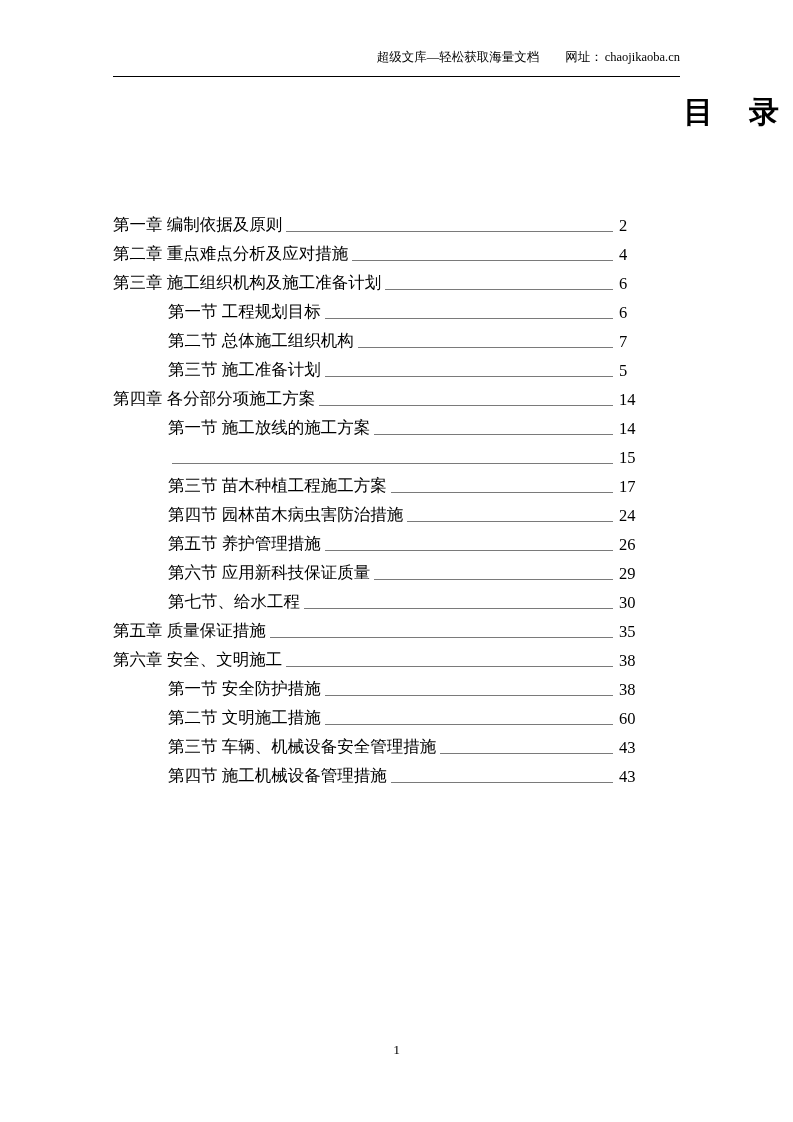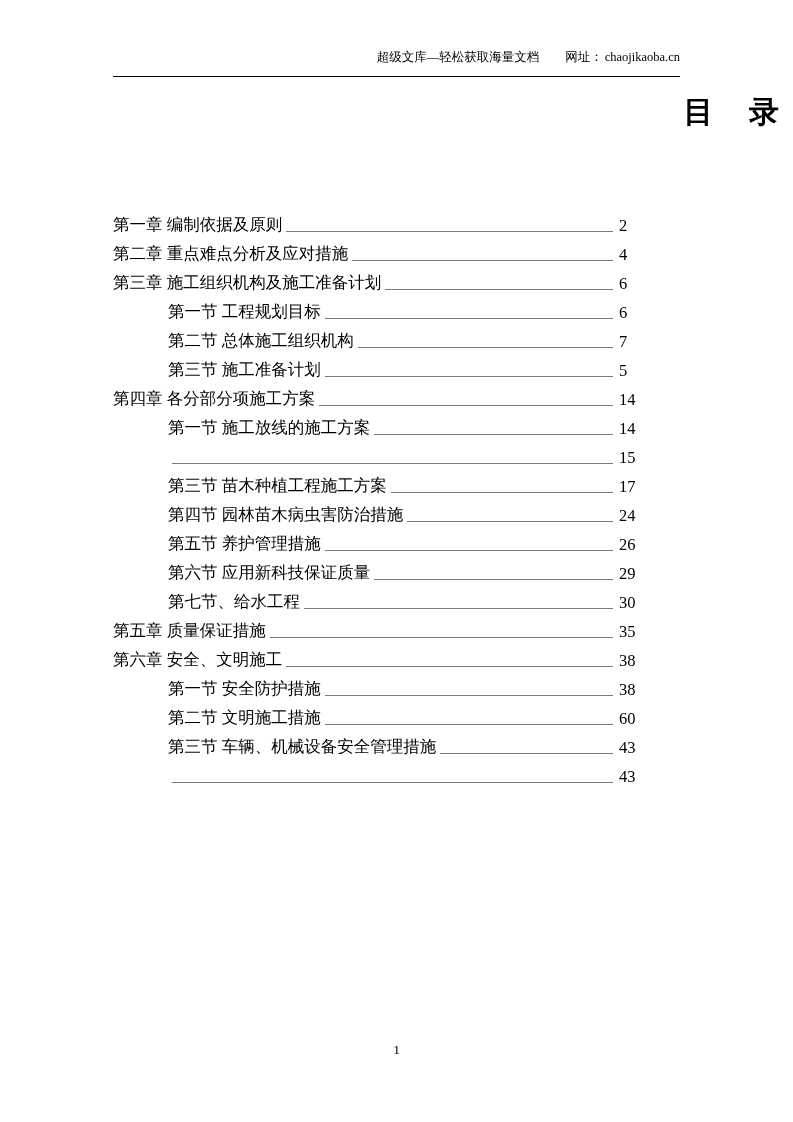--- a/index.html
+++ b/index.html
@@ -239,20 +239,21 @@
       <span class="pageno">60</span>
     </div>
 
     <div class="toc-row lvl-2">
       <span class="label">第三节 车辆、机械设备安全管理措施</span>
       <span class="leader"></span>
       <span class="pageno">43</span>
     </div>
 
     <div class="toc-row lvl-2">
+      <span class="label">第四节 施工机械设备管理措施</span>
       <span class="leader"></span>
       <span class="pageno">43</span>
     </div>
 
   </div>
 
   <div class="footer-num">1</div>
 
 </div>
 

